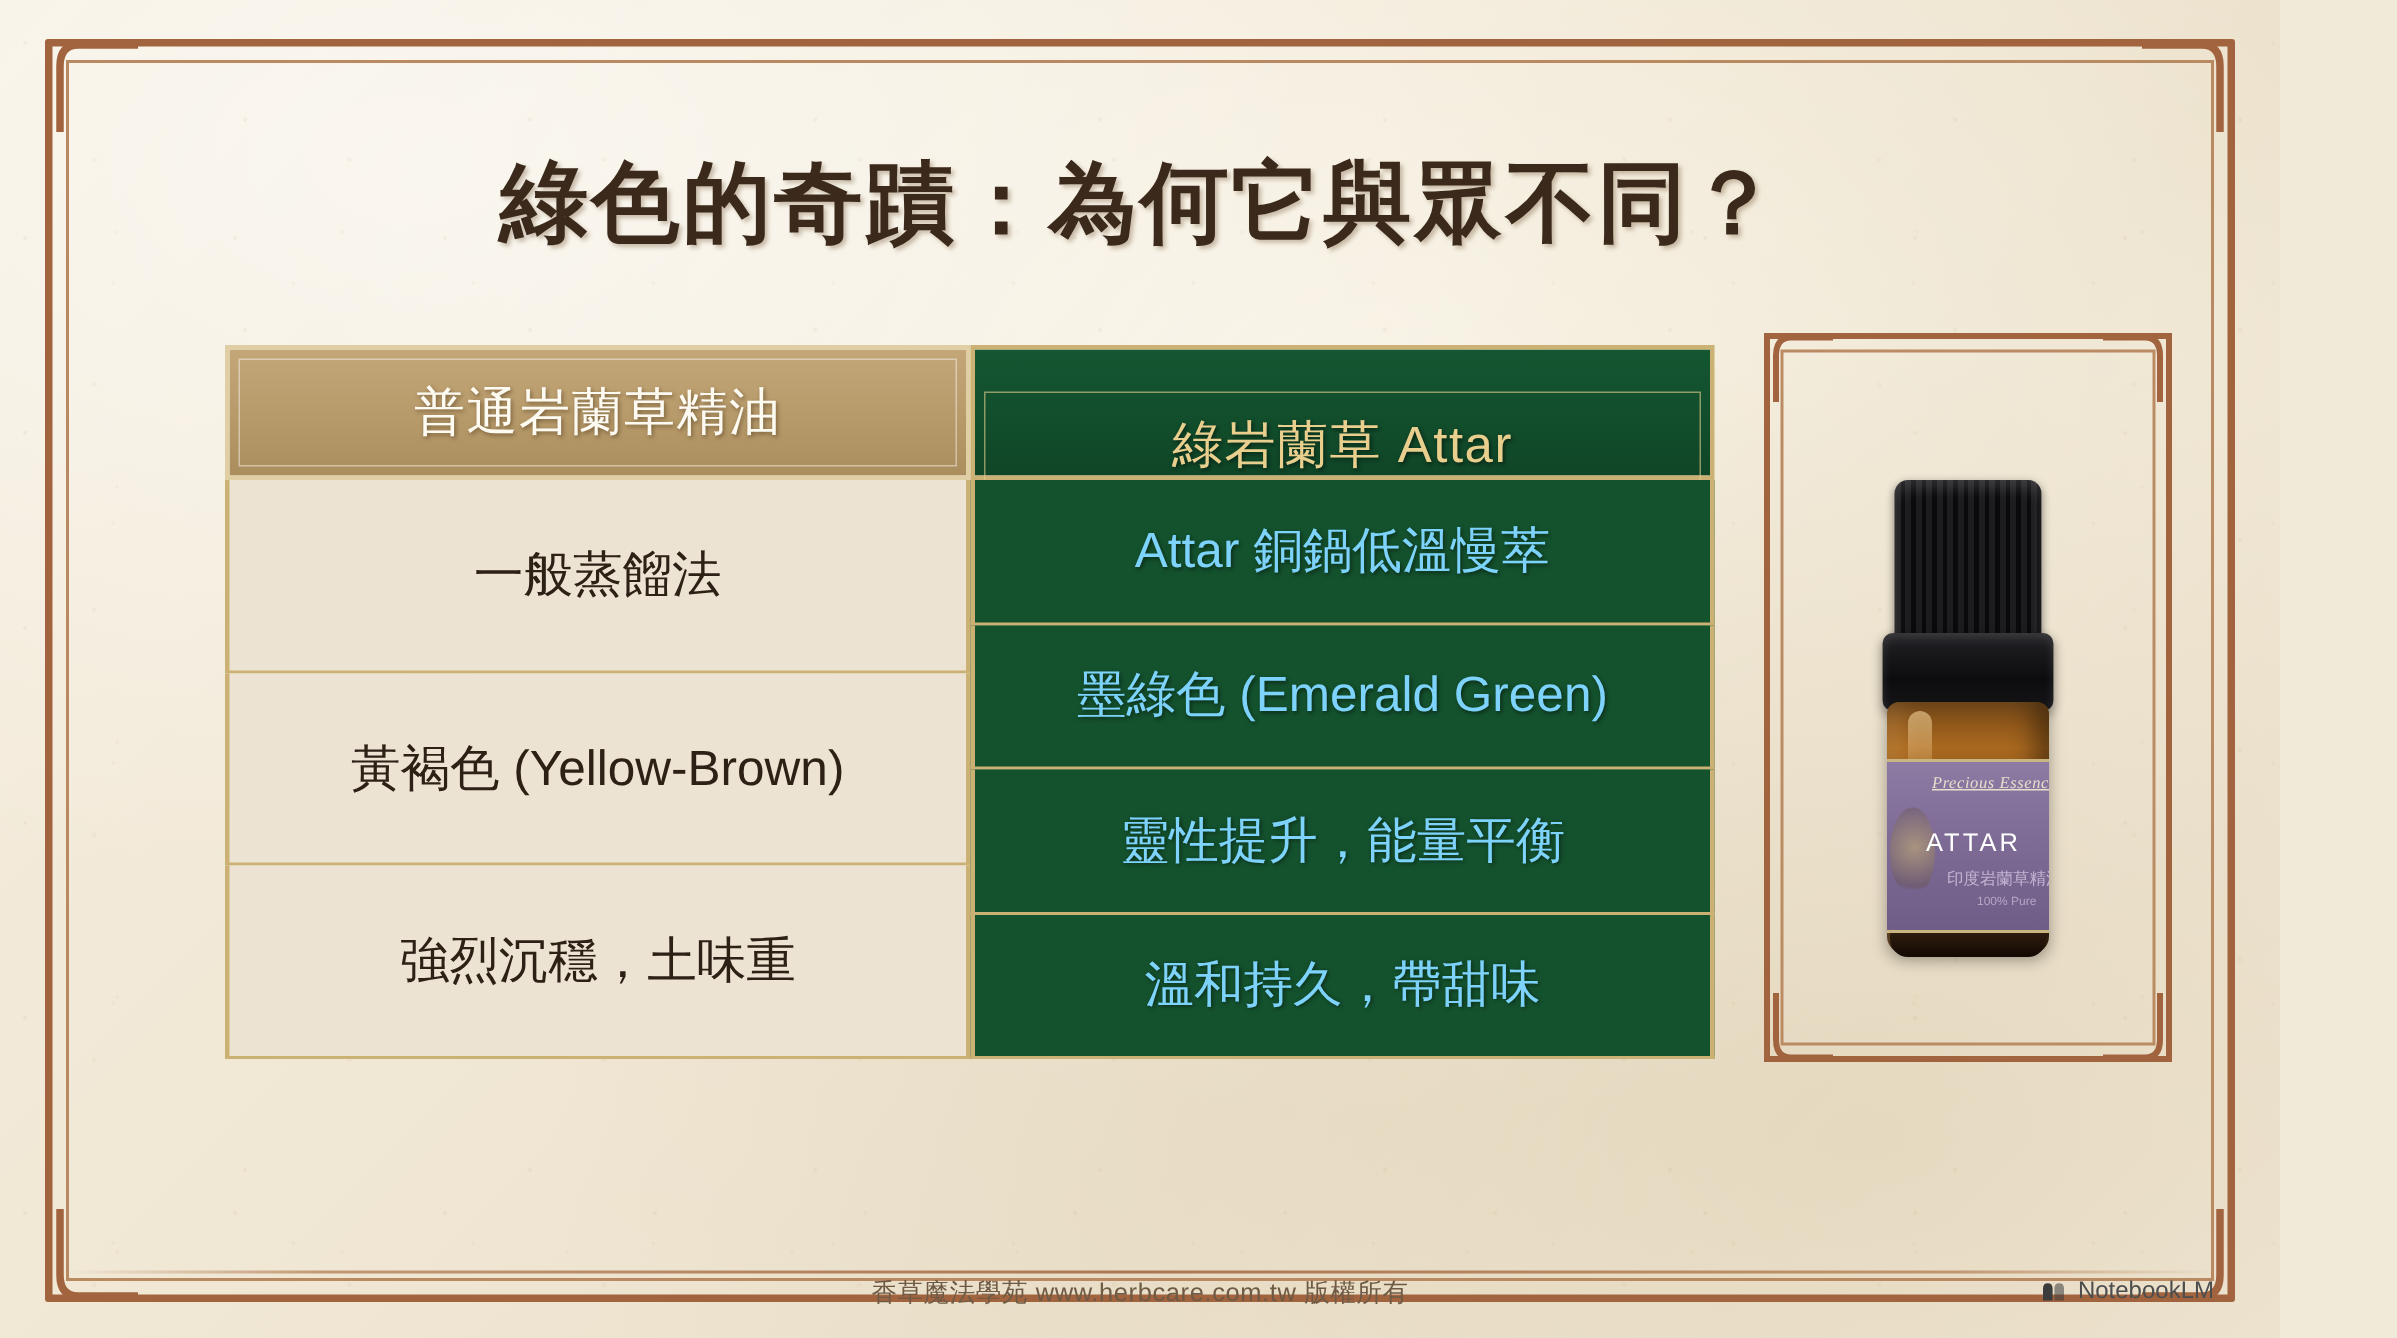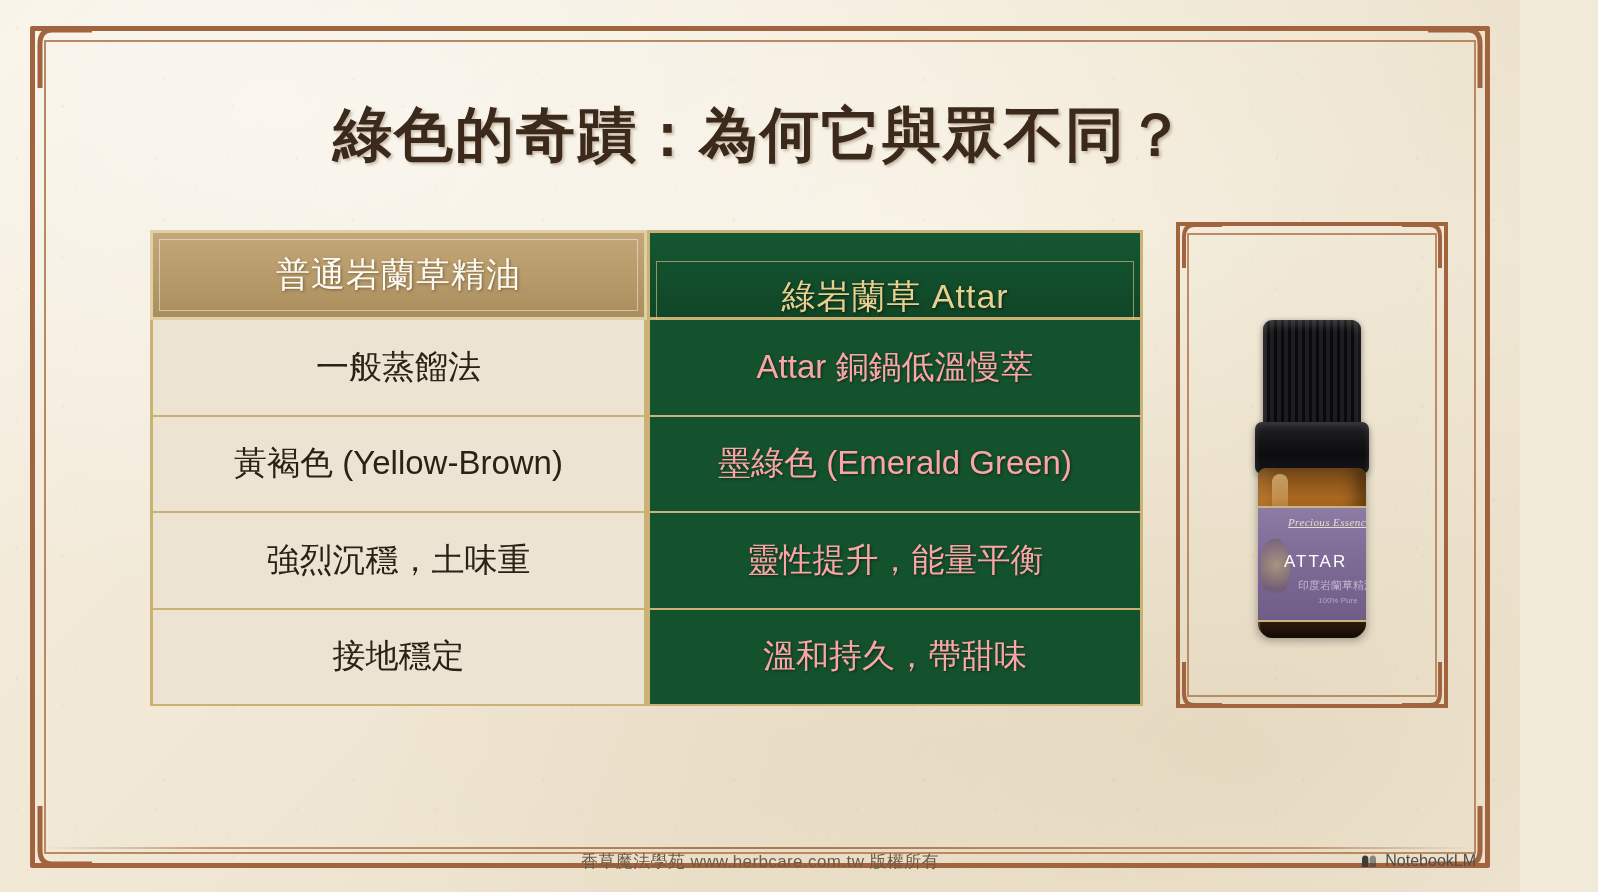--- a/index.html
+++ b/index.html
@@ -84,21 +84,21 @@
     flex:1;display:flex;align-items:center;justify-content:center;
     box-sizing:border-box;font-size:33px;text-align:center;padding:0 0;
   }
   .cell-left{
     background:#ece3d2;color:#2d2116;
     border-left:3px solid #cbb173;border-right:3px solid #cbb173;
     border-bottom:2px solid #cbb173;
   }
   .col-left .cell:first-of-type{border-top:2px solid #cbb173;}
   .cell-right{
-    background:#14522e;color:#fca5a5;
+    background:#14522e;color:#7dd3fc;
     border-left:3px solid #cbb173;border-right:3px solid #cbb173;
     border-bottom:2px solid #cbb173;
     text-shadow:1px 1px 3px rgba(0,0,0,.5);
   }
   .col-right .cell:first-of-type{border-top:2px solid #cbb173;}
 
   
   .bottle-panel{position:absolute;left:1176px;top:222px;width:272px;height:486px;}
   .bp-frame-outer,.bp-frame-inner{
     position:absolute;box-sizing:border-box;border-style:solid;border-color:#a2643f;
@@ -224,21 +224,20 @@
 
   <div class="table">
 
     <div class="col col-left">
       <div class="hd hd-left">
         <div class="inner">普通岩蘭草精油</div>
       </div>
       <div class="cell cell-left">一般蒸餾法</div>
       <div class="cell cell-left">黃褐色 (Yellow-Brown)</div>
       <div class="cell cell-left">強烈沉穩，土味重</div>
-      <div class="cell cell-left">接地穩定</div>
     </div>
 
     <div class="col col-right">
       <div class="hd hd-right">
         <div class="inner">綠岩蘭草 Attar</div>
       </div>
       <div class="cell cell-right">Attar 銅鍋低溫慢萃</div>
       <div class="cell cell-right">墨綠色 (Emerald Green)</div>
       <div class="cell cell-right">靈性提升，能量平衡</div>
       <div class="cell cell-right">溫和持久，帶甜味</div>

